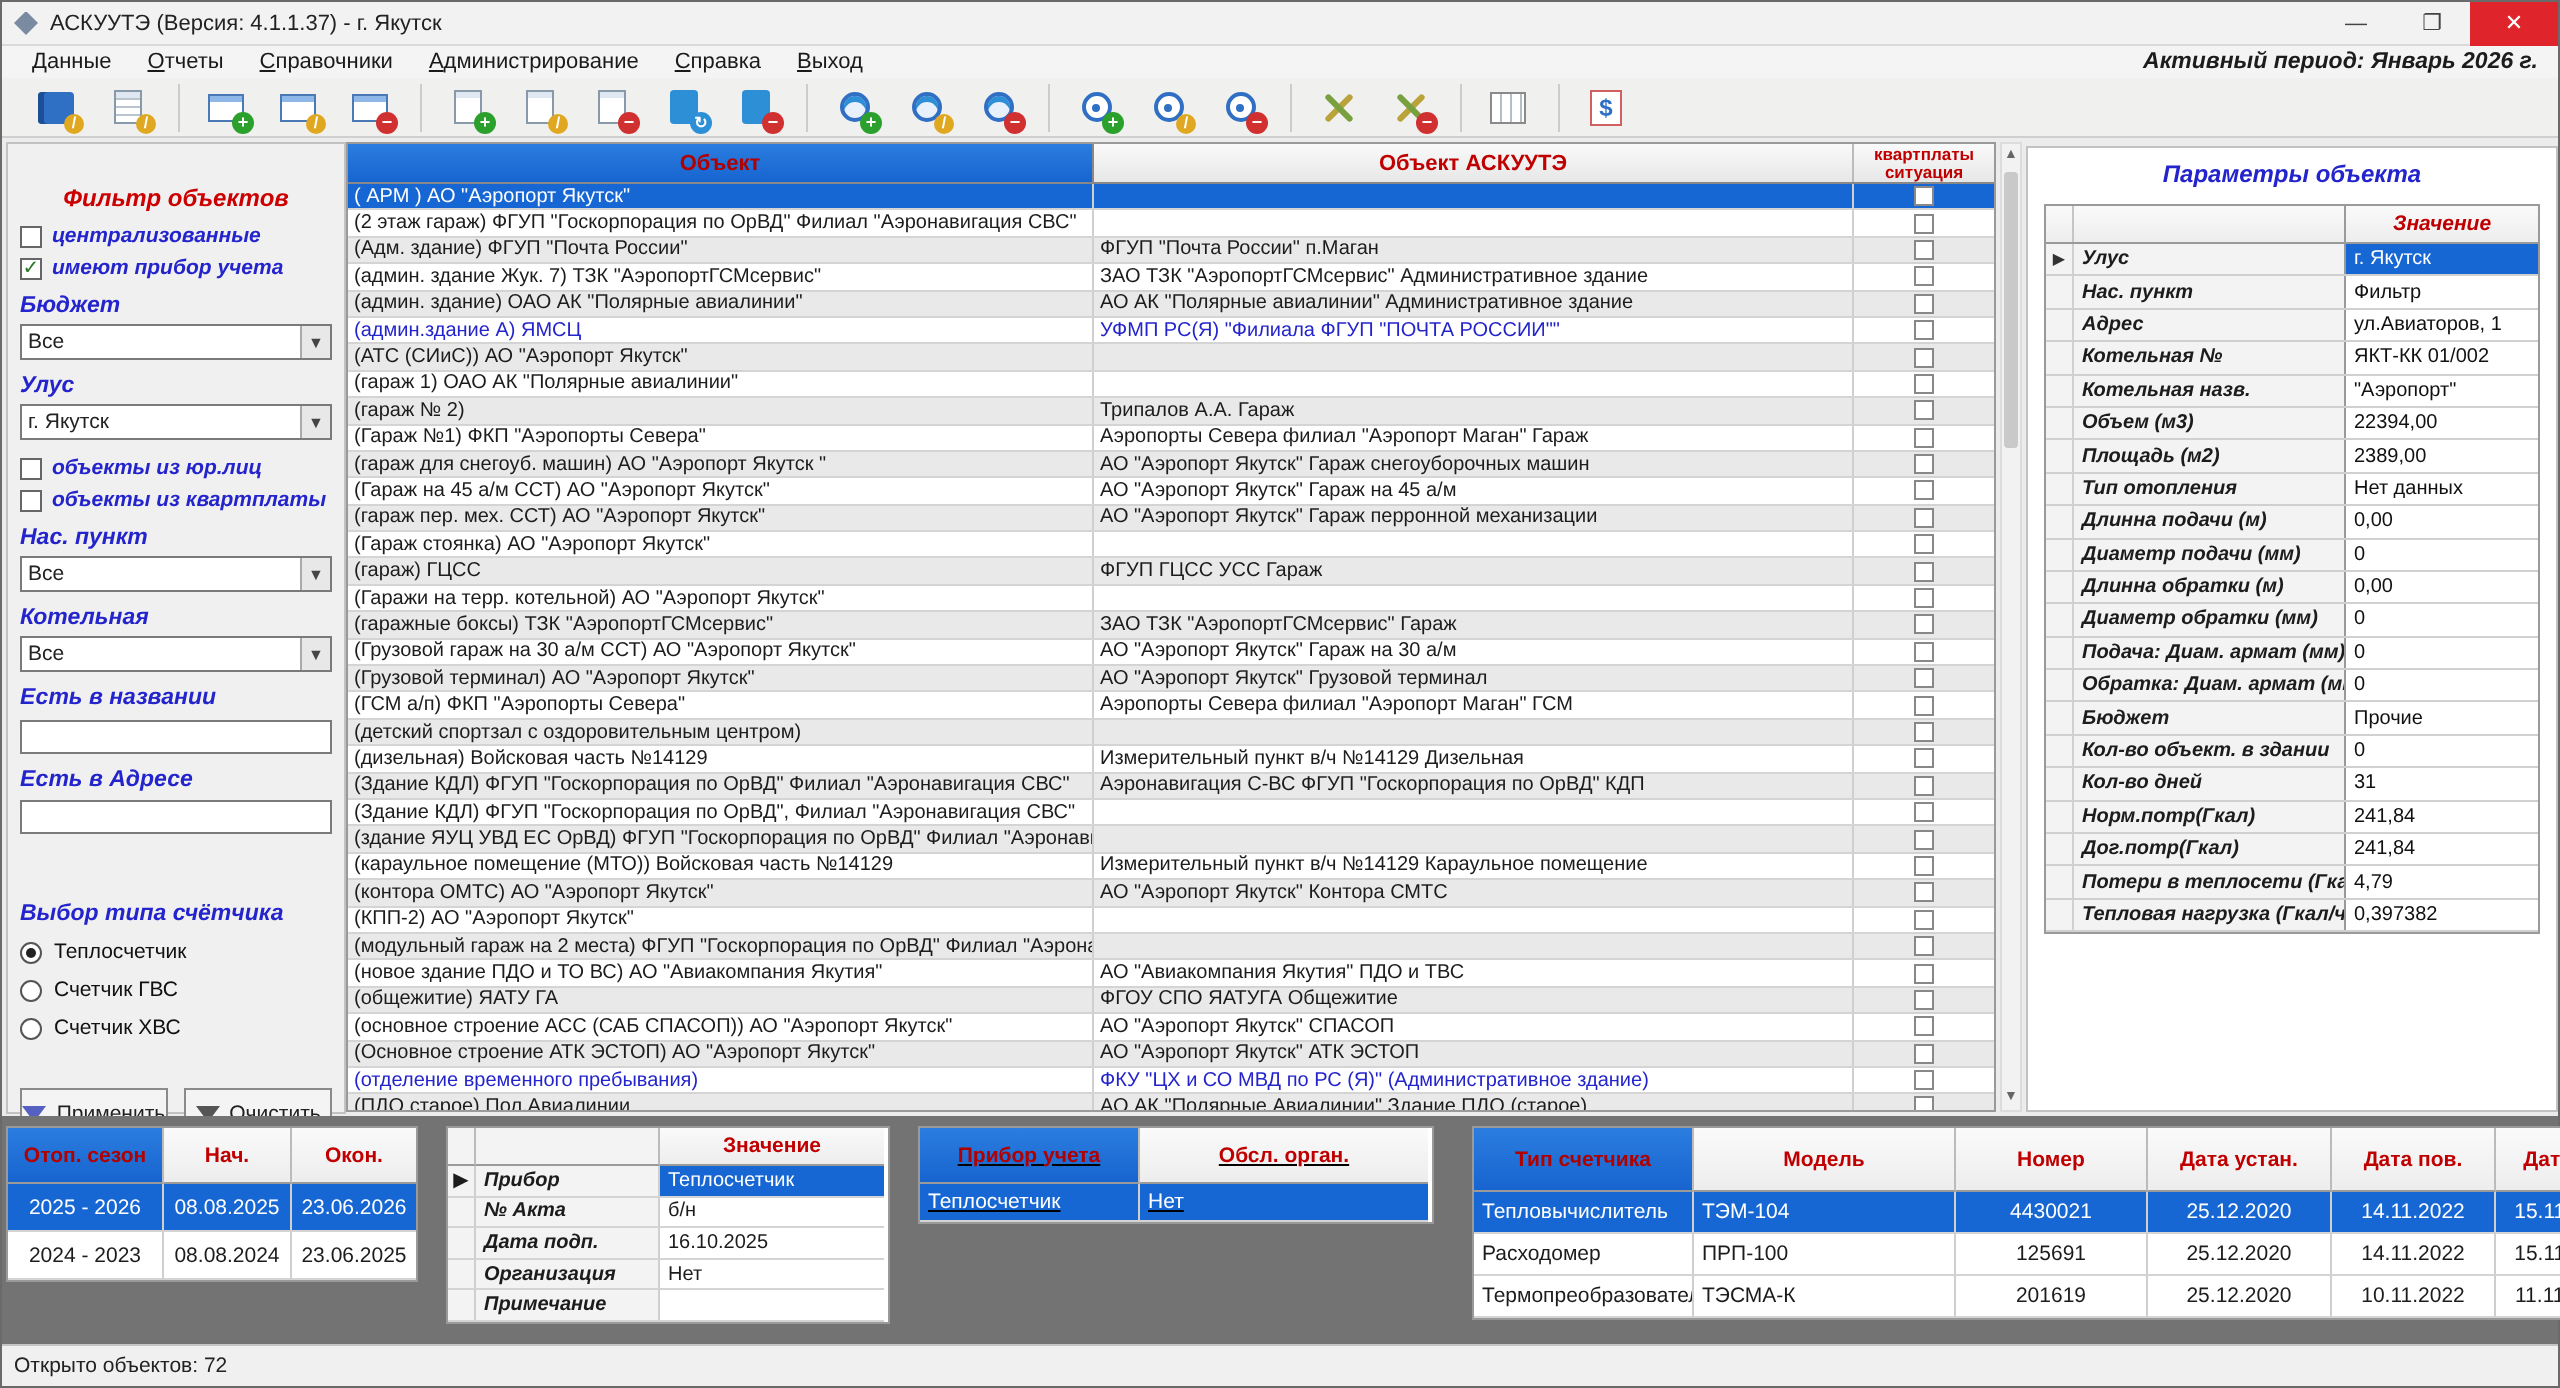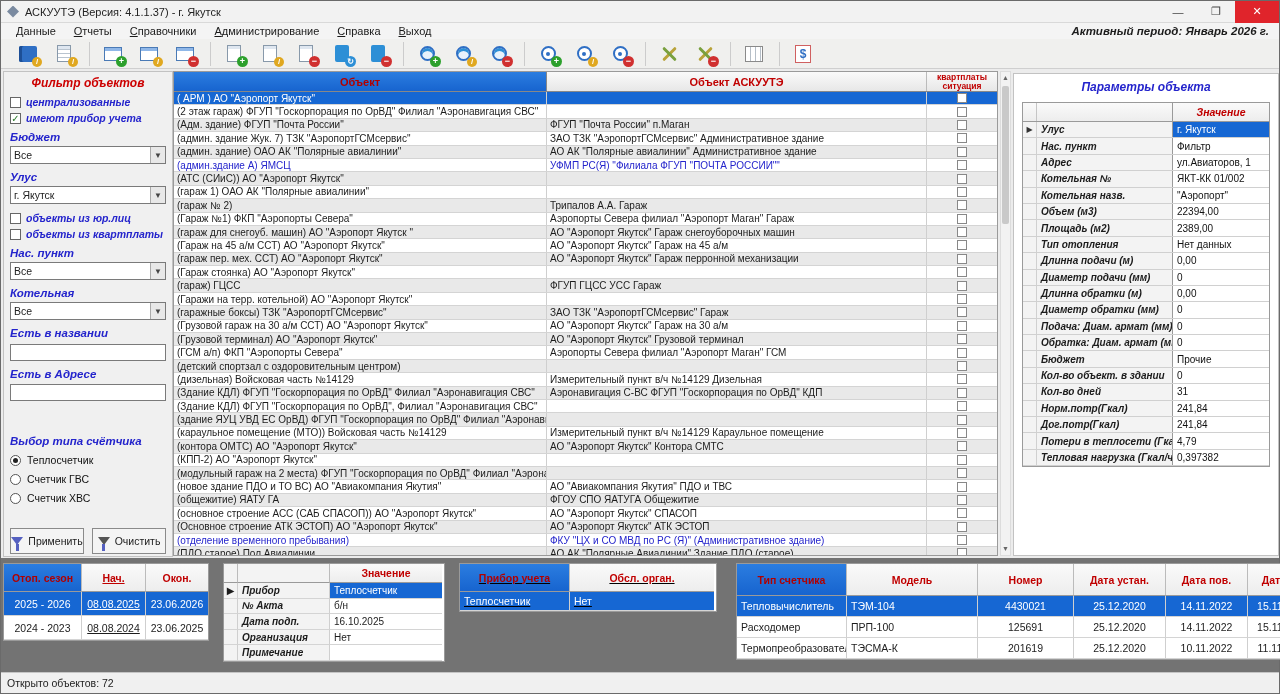--- a/index.html
+++ b/index.html
@@ -38,21 +38,21 @@
   .b-tools { width:16px; height:16px; position:relative; }
   .b-tools::before,.b-tools::after { content:""; position:absolute; left:7px; top:-1px; width:3px; height:18px; border-radius:2px; }
   .b-tools::before { background:#b9a33a; transform:rotate(45deg); }
   .b-tools::after { background:#79a03e; transform:rotate(-45deg); }
   .b-grid { width:18px; height:16px; border:1px solid #8a8a8a; background:
       repeating-linear-gradient(90deg,#fff 0 4px,#b5bec7 4px 5px),
       repeating-linear-gradient(#fff 0 3px,#b5bec7 3px 4px); }
   .b-money { width:16px; height:18px; background:#fff; border:1px solid #d06060; color:#2f6fc4; font-weight:bold; font-size:12px; text-align:center; line-height:17px; }
 
   
-  .filter { position:absolute; top:70px; left:2px; width:170px; bottom:136px; background:#f0f0f0; border:1px solid #c2c2c2; padding:4px 6px; }
+  .filter { position:absolute; top:70px; left:2px; width:170px; bottom:136px; background:#f0f0f0; border:1px solid #c2c2c2; padding:20px 6px; }
   .filter-title { text-align:center; color:#cc0000; font-weight:bold; font-style:italic; font-size:12px; margin-bottom:6px; }
   .chk-row { display:flex; align-items:center; margin:4px 0; }
   .chk { width:11px; height:11px; border:1px solid #666; background:#fff; margin-right:5px; font-size:10px; line-height:9px; color:#2a7a2a; text-align:center; flex:0 0 auto; }
   .chk-label { color:#2424cc; font-style:italic; font-size:10.5px; font-weight:bold; }
   .sect { color:#2424cc; font-weight:bold; font-style:italic; font-size:11.5px; margin:7px 0 3px; }
   .combo { height:18px; background:#fff; border:1px solid #7a7a7a; display:flex; align-items:center; font-size:10.5px; color:#222; padding-left:3px; }
   .combo .arrow { margin-left:auto; width:15px; height:16px; background:#e8e8e8; border-left:1px solid #aaa; font-size:8px; color:#444; display:flex; align-items:center; justify-content:center; }
   .tin { width:100%; height:17px; border:1px solid #7a7a7a; background:#fff; font-size:10.5px; padding:0 3px; font-family:"Liberation Sans",sans-serif; }
   .radio-row { display:flex; align-items:center; margin:7px 0; }
   .rad { width:11px; height:11px; border:1px solid #555; border-radius:50%; background:#fff; margin-right:6px; position:relative; flex:0 0 auto; }
@@ -105,21 +105,21 @@
   .brow { display:flex; }
   .bh { display:flex; align-items:center; justify-content:center; font-weight:bold; color:#c00000; background:linear-gradient(#fafafa,#ededed); border-right:1px solid #bbb; border-bottom:1px solid #9a9a9a; text-align:center; }
   .bh.bluehead { background:linear-gradient(#2b7de0,#1764cf); color:#b00000; }
   .bc { display:flex; align-items:center; padding:0 4px; border-right:1px solid #cfcfcf; border-bottom:1px solid #d4d4d4; color:#1c1c1c; white-space:nowrap; overflow:hidden; }
   .brow.sel .bc { background:#1667d3; color:#fff; }
   .bc.center { justify-content:center; }
 
   
   .t-season { left:2px; top:5px; width:206px; }
   .t-season .bh { height:28px; } .t-season .bc { height:24px; }
-  .w-season1{width:78px;} .w-season2{width:64px;text-decoration:underline;} .w-season3{width:62px; border-right:none;}
+  .w-season1{width:78px;} .w-season2{width:64px;} .w-season3{width:62px; border-right:none;}
 
   
   .t-device { left:222px; top:5px; width:222px; }
   .t-device .bh { height:19px; } .t-device .bc { height:15.6px; font-size:10px; }
   .w-dev-m{width:14px; background:#f3f3f3; justify-content:center; padding:0; font-size:8px;}
   .w-dev-n{width:92px; font-weight:bold; font-style:italic; background:#f3f3f3;}
   .w-dev-v{width:112px; border-right:none;}
   .t-device .brow.sel .bc { background:#fff; color:#1c1c1c; }
   .t-device .brow.sel .w-dev-v { background:#1667d3; color:#fff; }
   .t-device .brow.sel .w-dev-m, .t-device .brow.sel .w-dev-n { background:#f3f3f3; }

